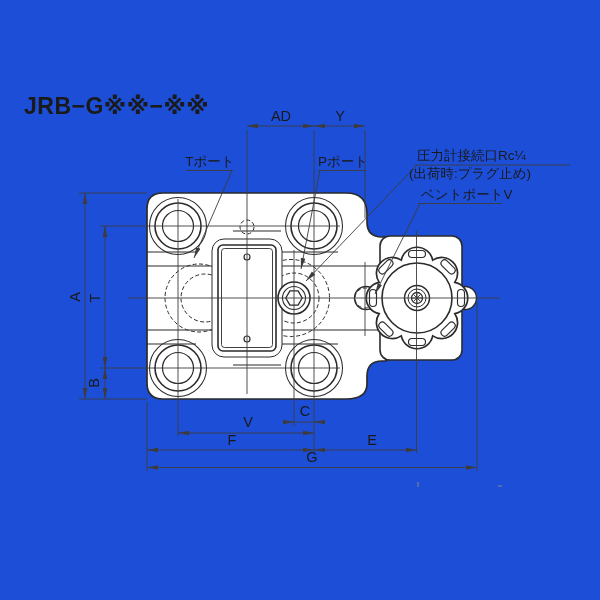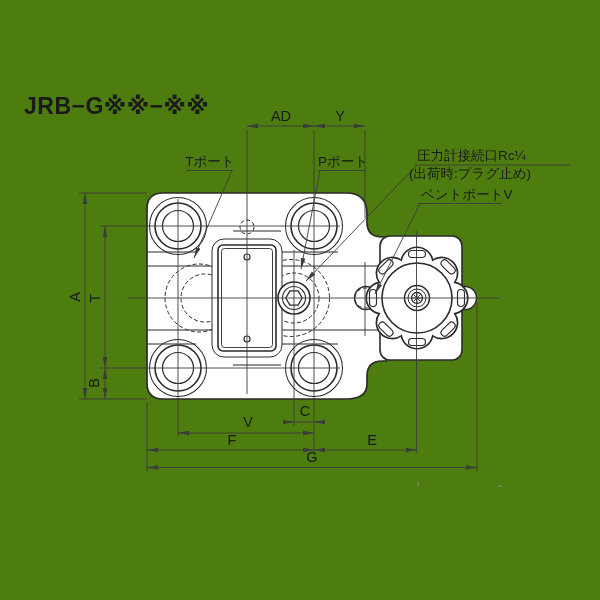--- a/index.html
+++ b/index.html
@@ -1,16 +1,16 @@
 <!DOCTYPE html>
 <html><head>
 <meta charset="utf-8">
 <style>
   html,body{margin:0;padding:0;background:#ffffff;}
-  .stage{position:relative;width:600px;height:600px;background:#4d7c0f;overflow:hidden;}
+  .stage{position:relative;width:600px;height:600px;background:#1d4ed8;overflow:hidden;}
   svg text{font-family:"Liberation Sans","DejaVu Sans",sans-serif;fill:#1a1a1a;}
   .title-text{font-size:23px;font-weight:600;letter-spacing:0.5px;}
   .jp{font-size:13.5px;}
   .dim{font-size:14.5px;}
   .obj{stroke:#2b2b2b;fill:none;}
   .objf{stroke:#2b2b2b;fill:#ffffff;}
   .thin{stroke:#3c3c3c;fill:none;stroke-width:0.9;}
   .dash{stroke:#2b2b2b;fill:none;stroke-width:1;stroke-dasharray:4 2.4;}
 </style>
 </head>

